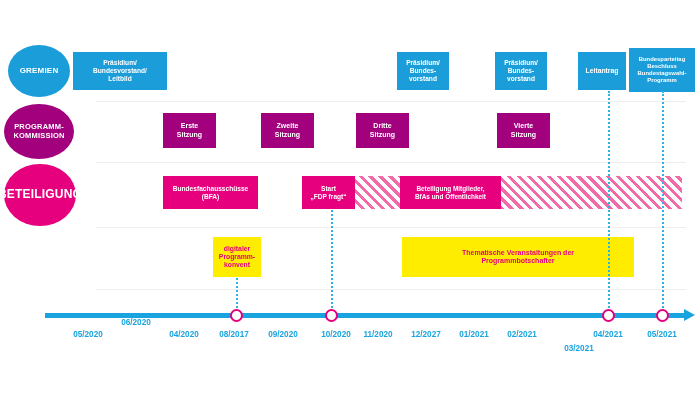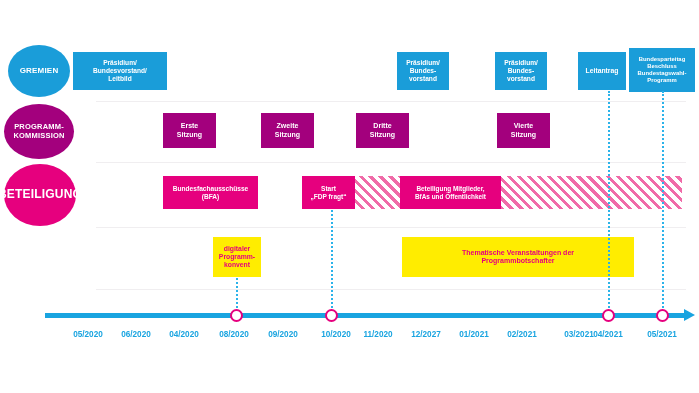--- a/index.html
+++ b/index.html
@@ -254,26 +254,26 @@
 
   <div class="axis-line" style="left:45px; top:313px; width:641px; height:5px;"></div>
   <div class="axis-arrow" style="left:684px; top:309px;"></div>
 
   <div class="marker" style="left:230px; top:309px;"></div>
   <div class="marker" style="left:325px; top:309px;"></div>
   <div class="marker" style="left:602px; top:309px;"></div>
   <div class="marker" style="left:656px; top:309px;"></div>
 
   <div class="tick-label" style="left:53px;  top:330px; width:70px; font-size:8.2px;">05/2020</div>
-  <div class="tick-label" style="left:101px; top:330px; width:70px; font-size:8.2px;">06/2020</div>
+  <div class="tick-label" style="left:101px; top:318px; width:70px; font-size:8.2px;">06/2020</div>
   <div class="tick-label" style="left:149px; top:330px; width:70px; font-size:8.2px;">04/2020</div>
-  <div class="tick-label" style="left:199px; top:330px; width:70px; font-size:8.2px;">08/2020</div>
+  <div class="tick-label" style="left:199px; top:330px; width:70px; font-size:8.2px;">08/2017</div>
   <div class="tick-label" style="left:248px; top:330px; width:70px; font-size:8.2px;">09/2020</div>
   <div class="tick-label" style="left:295px; top:330px; width:82px; font-size:8.2px;">10/2020</div>
   <div class="tick-label" style="left:343px; top:330px; width:70px; font-size:8.2px;">11/2020</div>
   <div class="tick-label" style="left:391px; top:330px; width:70px; font-size:8.2px;">12/2027</div>
   <div class="tick-label" style="left:439px; top:330px; width:70px; font-size:8.2px;">01/2021</div>
   <div class="tick-label" style="left:487px; top:330px; width:70px; font-size:8.2px;">02/2021</div>
-  <div class="tick-label" style="left:535px; top:330px; width:88px; font-size:8.2px;">03/2021</div>
+  <div class="tick-label" style="left:535px; top:344px; width:88px; font-size:8.2px;">03/2021</div>
   <div class="tick-label" style="left:573px; top:330px; width:70px; font-size:8.2px;">04/2021</div>
   <div class="tick-label" style="left:627px; top:330px; width:70px; font-size:8.2px;">05/2021</div>
 
 </div>
 
 </body></html>

